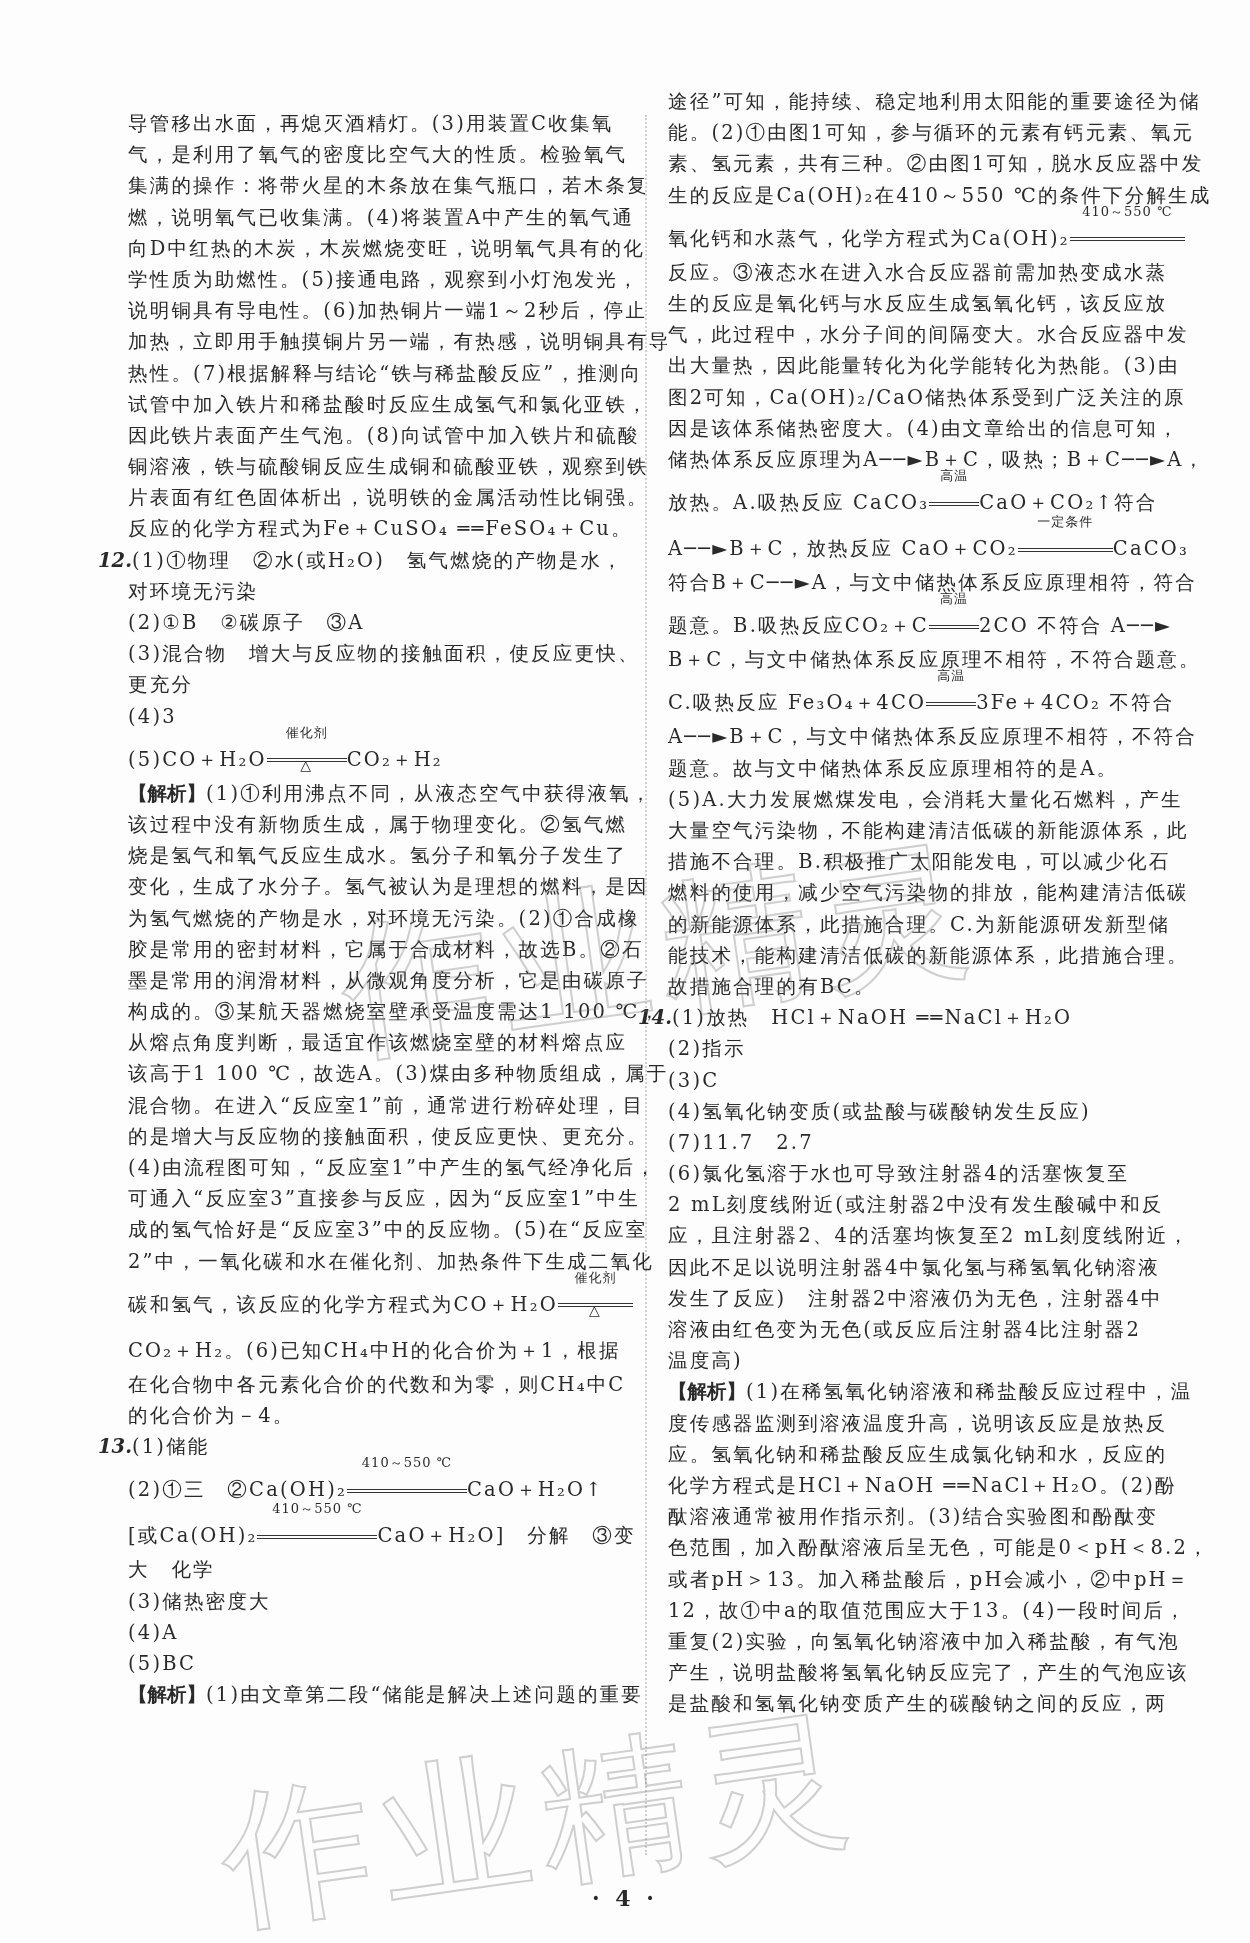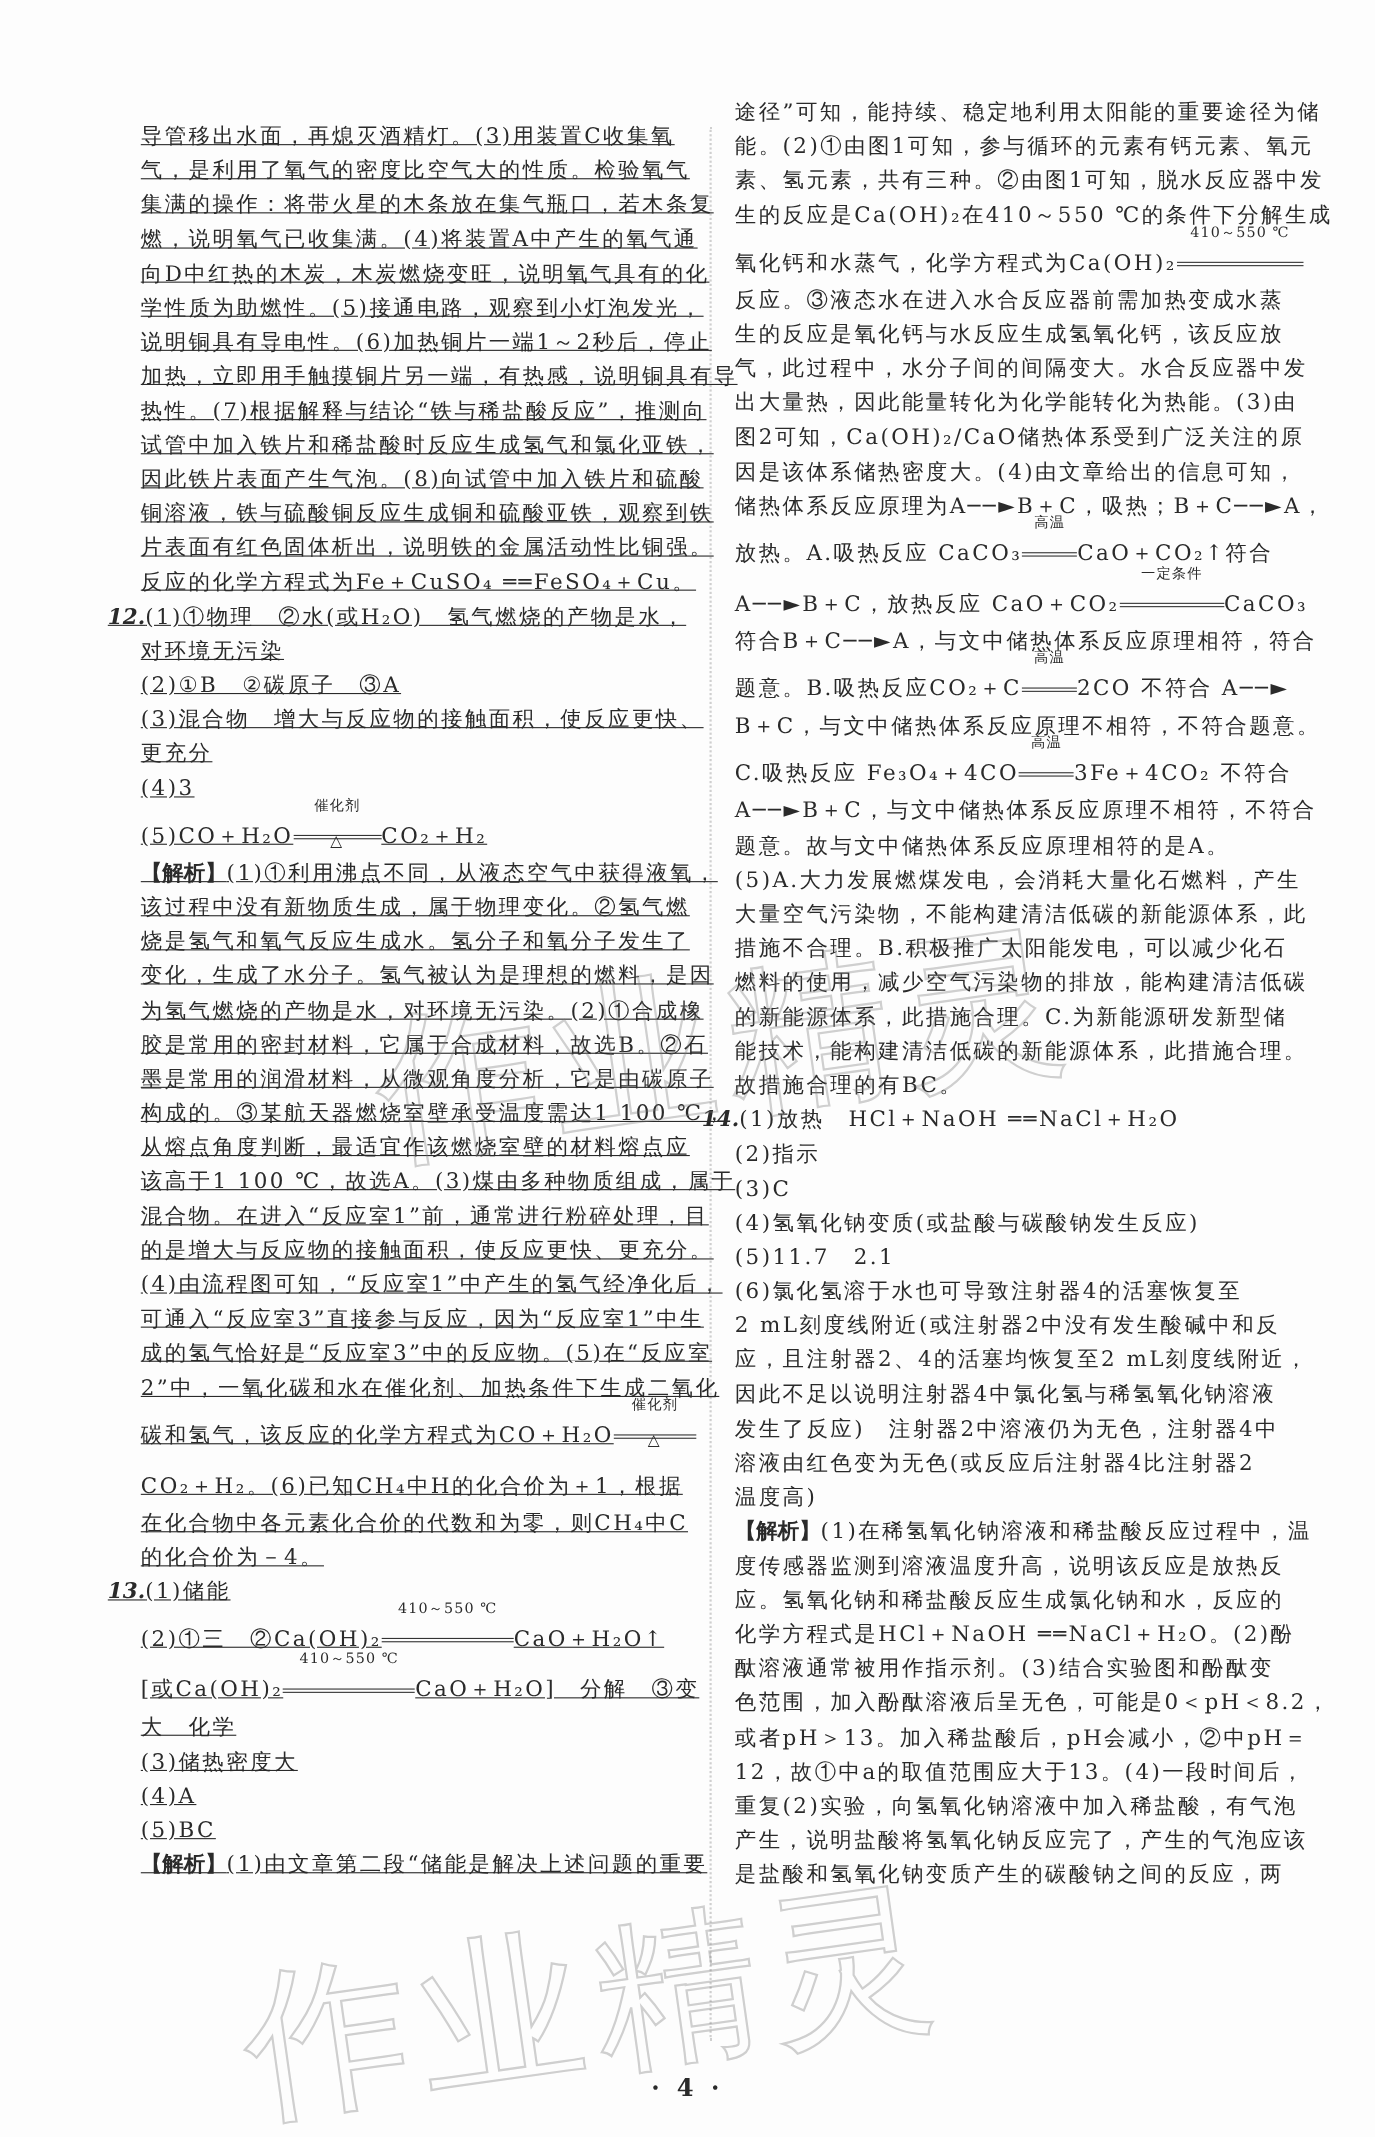--- a/index.html
+++ b/index.html
@@ -1,19 +1,19 @@
 <!DOCTYPE html>
 <html><head>
 <meta charset="utf-8">
 <style>
   html, body { margin:0; padding:0; background:#fdfdfd; }
   body { width:1250px; height:1943px; position:relative; overflow:hidden;
          font-family:"DejaVu Serif","Liberation Serif",serif; color:#2a2a2a; }
   .col { position:absolute; top:108px; font-size:19.5px; line-height:31.2px; letter-spacing:2.2px; }
-  .col-left { left:128px; width:537px;text-decoration:underline; }
+  .col-left { left:128px; width:537px; }
   .col-right { left:668px; width:532px; }
   .divider { position:absolute; left:645px; top:115px; height:1740px; border-left:2px dotted #cfcfcf; }
   .line { white-space:nowrap; height:31.2px; }
   .line.tall { height:46px; padding-top:12px; box-sizing:border-box; }
   .qnum { font-family:"DejaVu Serif",serif; font-weight:bold; font-style:italic; margin-left:-30px; letter-spacing:0; }
   .tag { font-weight:bold; font-family:"DejaVu Sans","Liberation Sans",sans-serif; letter-spacing:0; }
   .eq { display:inline-block; position:relative; vertical-align:baseline; text-align:center; }
   .eq .cond { position:absolute; left:0; right:0; top:-18px; font-size:13px; line-height:14px; letter-spacing:1px; }
   .eq .below { position:absolute; left:0; right:0; top:14px; font-size:14px; line-height:14px; }
   .eq .bar { display:inline-block; border-top:1px solid #333; border-bottom:1px solid #333; height:2px; vertical-align:middle; }
@@ -124,21 +124,21 @@
   <div class="line">措施不合理。B.积极推广太阳能发电，可以减少化石</div>
   <div class="line">燃料的使用，减少空气污染物的排放，能构建清洁低碳</div>
   <div class="line">的新能源体系，此措施合理。C.为新能源研发新型储</div>
   <div class="line">能技术，能构建清洁低碳的新能源体系，此措施合理。</div>
   <div class="line">故措施合理的有BC。</div>
 
   <div class="line"><span class="qnum">14.</span><span>(1)放热　HCl＋NaOH ══NaCl＋H₂O</span></div>
   <div class="line">(2)指示</div>
   <div class="line">(3)C</div>
   <div class="line">(4)氢氧化钠变质(或盐酸与碳酸钠发生反应)</div>
-  <div class="line">(5)11.7　2.1</div>
+  <div class="line">(7)11.7　2.7</div>
   <div class="line">(6)氯化氢溶于水也可导致注射器4的活塞恢复至</div>
   <div class="line">2 mL刻度线附近(或注射器2中没有发生酸碱中和反</div>
   <div class="line">应，且注射器2、4的活塞均恢复至2 mL刻度线附近，</div>
   <div class="line">因此不足以说明注射器4中氯化氢与稀氢氧化钠溶液</div>
   <div class="line">发生了反应)　注射器2中溶液仍为无色，注射器4中</div>
   <div class="line">溶液由红色变为无色(或反应后注射器4比注射器2</div>
   <div class="line">温度高)</div>
   <div class="line"><span class="tag">【解析】</span><span>(1)在稀氢氧化钠溶液和稀盐酸反应过程中，温</span></div>
   <div class="line">度传感器监测到溶液温度升高，说明该反应是放热反</div>
   <div class="line">应。氢氧化钠和稀盐酸反应生成氯化钠和水，反应的</div>

